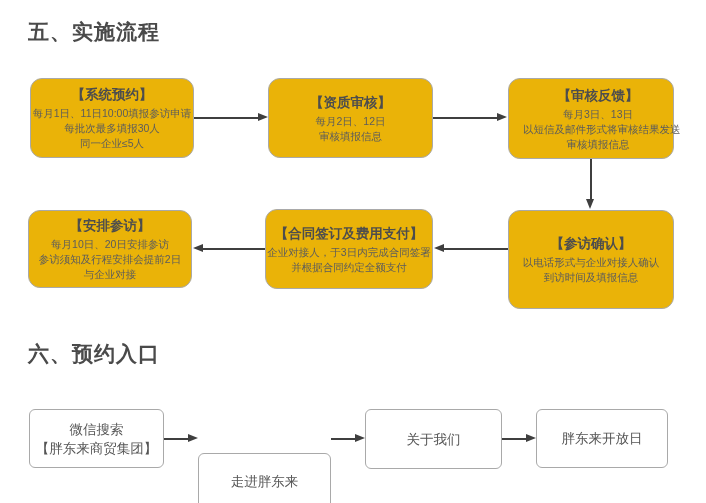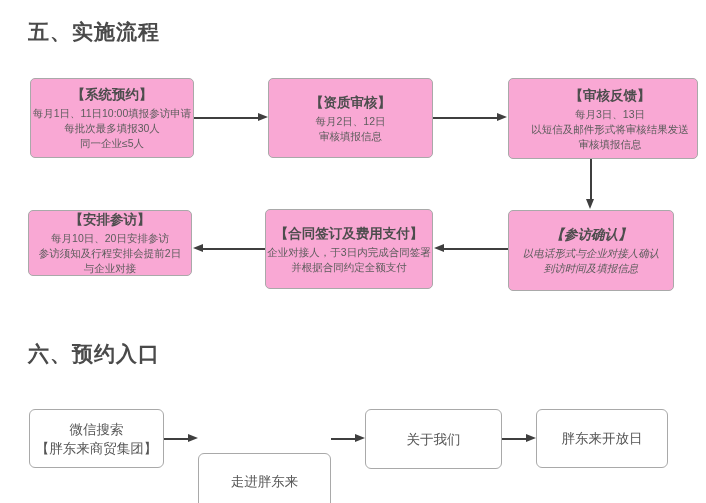--- a/index.html
+++ b/index.html
@@ -23,22 +23,22 @@
     text-align: center;
   }
   #t5 { left: 28px; top: 18px; }
   #t6 { left: 28px; top: 340px; }
 
   
   .fbox {
     position: absolute;
     box-sizing: border-box;
     border: 1.4px solid #a9a9a9;
-    border-radius: 5px;
-    background: #f9a8d4;
+    border-radius: 12px;
+    background: #eab308;
     display: flex;
     flex-direction: column;
     justify-content: center;
     text-align: center;
     padding: 2px 0;
   }
   .ftitle {
     font-size: 13.5px;
     font-weight: 700;
     color: #4d4d4d;
@@ -49,25 +49,25 @@
   .fline {
     font-size: 10.5px;
     color: #5c5c5c;
     line-height: 15px;
     white-space: nowrap;
   }
 
   
   #b1 { left: 30px;  top: 78px;  width: 164px; height: 80px; }
   #b2 { left: 268px; top: 78px;  width: 165px; height: 80px; }
-  #b3 { left: 508px; top: 78px;  width: 190px; height: 81px; padding-left: 14px; }
-  
-  #b4 { left: 508px; top: 210px; width: 166px; height: 81px; font-style: italic; }
+  #b3 { left: 508px; top: 78px;  width: 166px; height: 81px; padding-left: 14px; }
+  
+  #b4 { left: 508px; top: 210px; width: 166px; height: 99px; }
   #b5 { left: 265px; top: 209px; width: 168px; height: 80px; }
-  #b6 { left: 28px;  top: 210px; width: 164px; height: 66px; }
+  #b6 { left: 28px;  top: 210px; width: 164px; height: 78px; }
 
   
   .ebox {
     position: absolute;
     box-sizing: border-box;
     border: 1.4px solid #a9a9a9;
     border-radius: 6px;
     background: #ffffff;
     display: flex;
     flex-direction: column;

